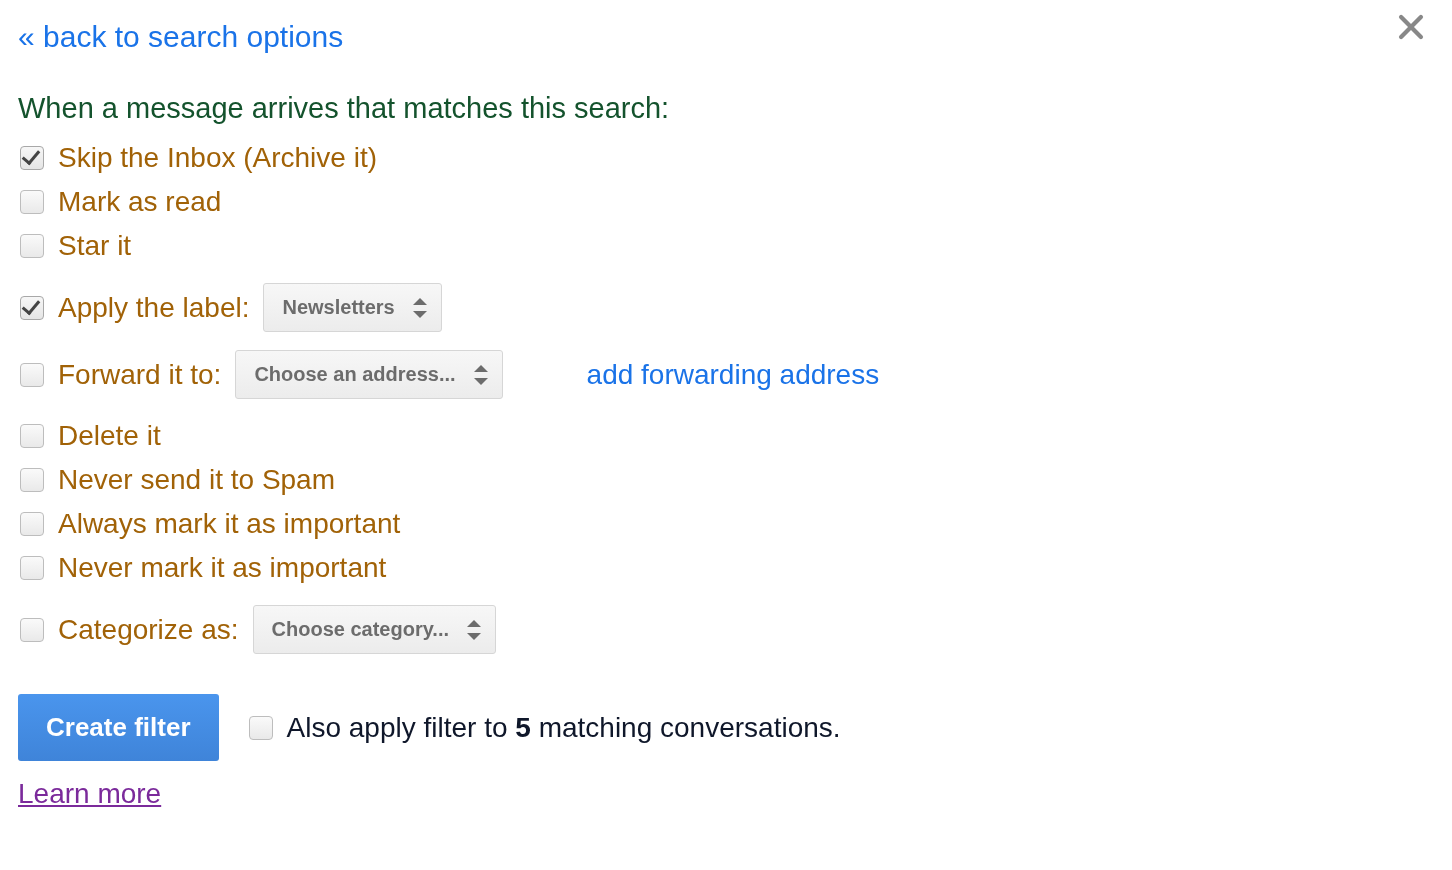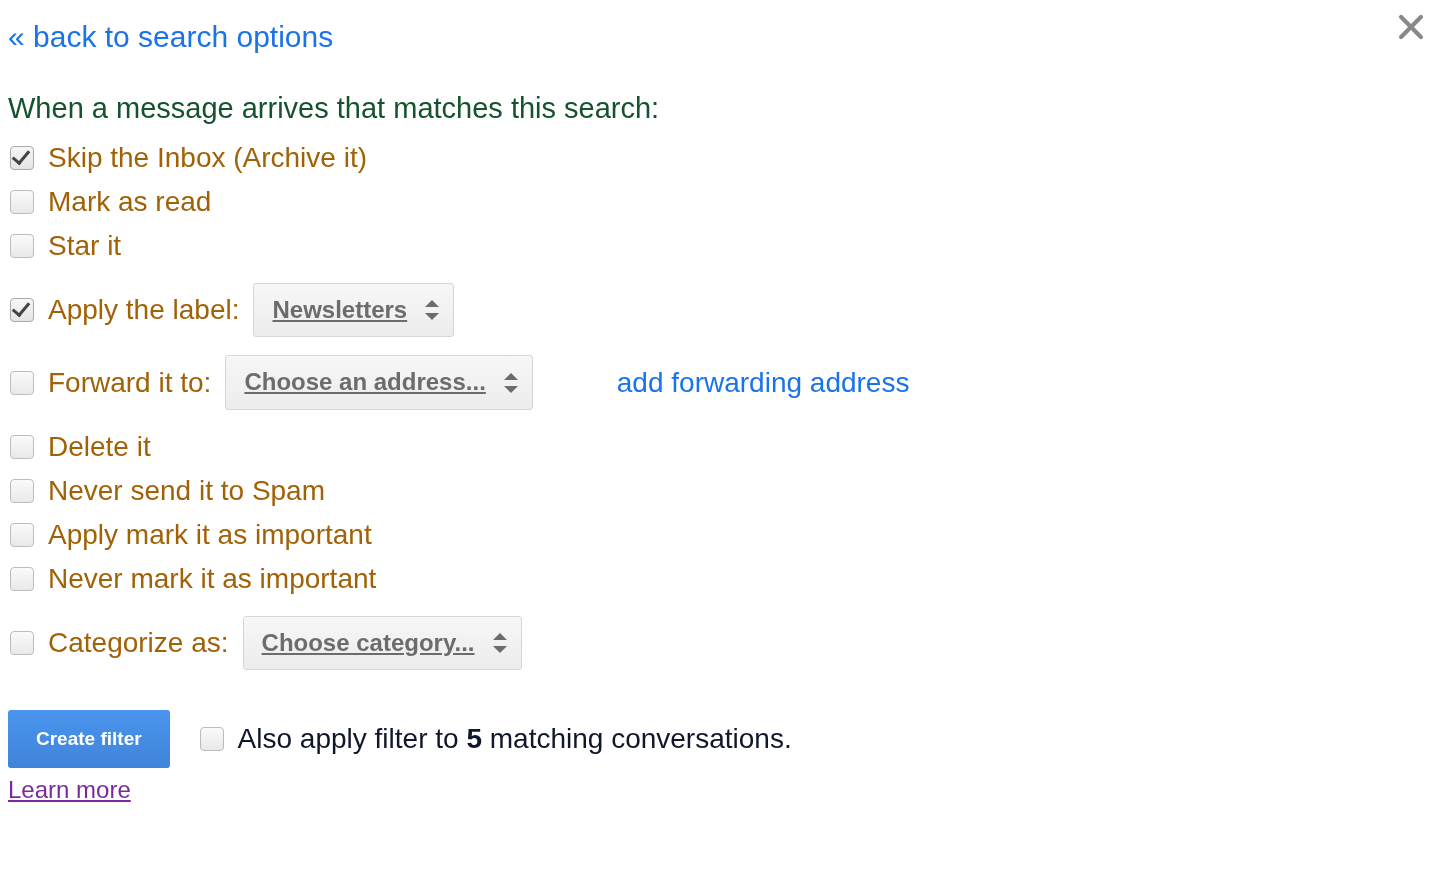--- a/index.html
+++ b/index.html
@@ -7,21 +7,21 @@
     padding: 0;
     width: 1452px;
     height: 870px;
     background: #ffffff;
     font-family: Arial, Helvetica, sans-serif;
     font-size: 26px;
     color: #222;
   }
   .panel {
     position: relative;
-    padding: 20px 18px 0 8px;
+    padding: 20px 18px 0 18px;
     box-sizing: border-box;
     width: 1452px;
   }
   .back-link {
     color: #1a73e8;
     font-size: 30px;
     cursor: pointer;
     display: inline-block;
     margin-bottom: 38px;
   }
@@ -85,28 +85,27 @@
     cursor: default;
   }
 
   .select-btn {
     display: inline-flex;
     align-items: center;
     background: linear-gradient(#f7f7f7,#ececec);
     border: 1px solid #d6d6d6;
     border-radius: 3px;
     padding: 10px 46px 10px 18px;
-    font-size: 24px;
+    font-size: 20px;
     font-weight: bold;
     color: #6c6c6c;
     margin-left: 14px;
     position: relative;
     cursor: pointer;
     line-height: 1.35;
-    text-decoration: underline;
   }
   .select-btn .arrows {
     position: absolute;
     right: 14px;
     top: 50%;
     transform: translateY(-50%);
     width: 14px;
     height: 20px;
   }
   .select-btn .arrows::before,
@@ -138,41 +137,41 @@
     display: flex;
     align-items: center;
     margin-top: 40px;
     gap: 28px;
   }
   .create-btn {
     background: #4a90e2;
     background: linear-gradient(#4a95ed,#3f84d9);
     color: #fff;
     font-weight: bold;
-    font-size: 19px;
+    font-size: 26px;
     border: none;
     border-radius: 3px;
     padding: 18px 28px;
     cursor: pointer;
   }
   .also-apply {
     display: flex;
     align-items: center;
   }
   .also-apply .text {
     font-size: 28px;
     color: #0f172a;
   }
   .also-apply .count { font-weight: bold; }
 
   .learn-more {
     display: inline-block;
-    margin-top: 8px;
+    margin-top: 17px;
     color: #7b2a9b;
-    font-size: 24px;
+    font-size: 28px;
     text-decoration: underline;
     cursor: pointer;
   }
 </style>
 </head>
 <body>
 
 <div class="panel">
 
   <span class="back-link">« back to search options</span>
@@ -229,21 +228,21 @@
     <span class="row-label">Delete it</span>
   </div>
   
   <div class="row">
     <input type="checkbox" class="cb" style="">
     <span class="row-label">Never send it to Spam</span>
   </div>
   
   <div class="row">
     <input type="checkbox" class="cb" style="">
-    <span class="row-label">Apply mark it as important</span>
+    <span class="row-label">Always mark it as important</span>
   </div>
   
   <div class="row">
     <input type="checkbox" class="cb" style="">
     <span class="row-label">Never mark it as important</span>
   </div>
 
   
   <div class="row spaced">
     <input type="checkbox" class="cb" style="">

